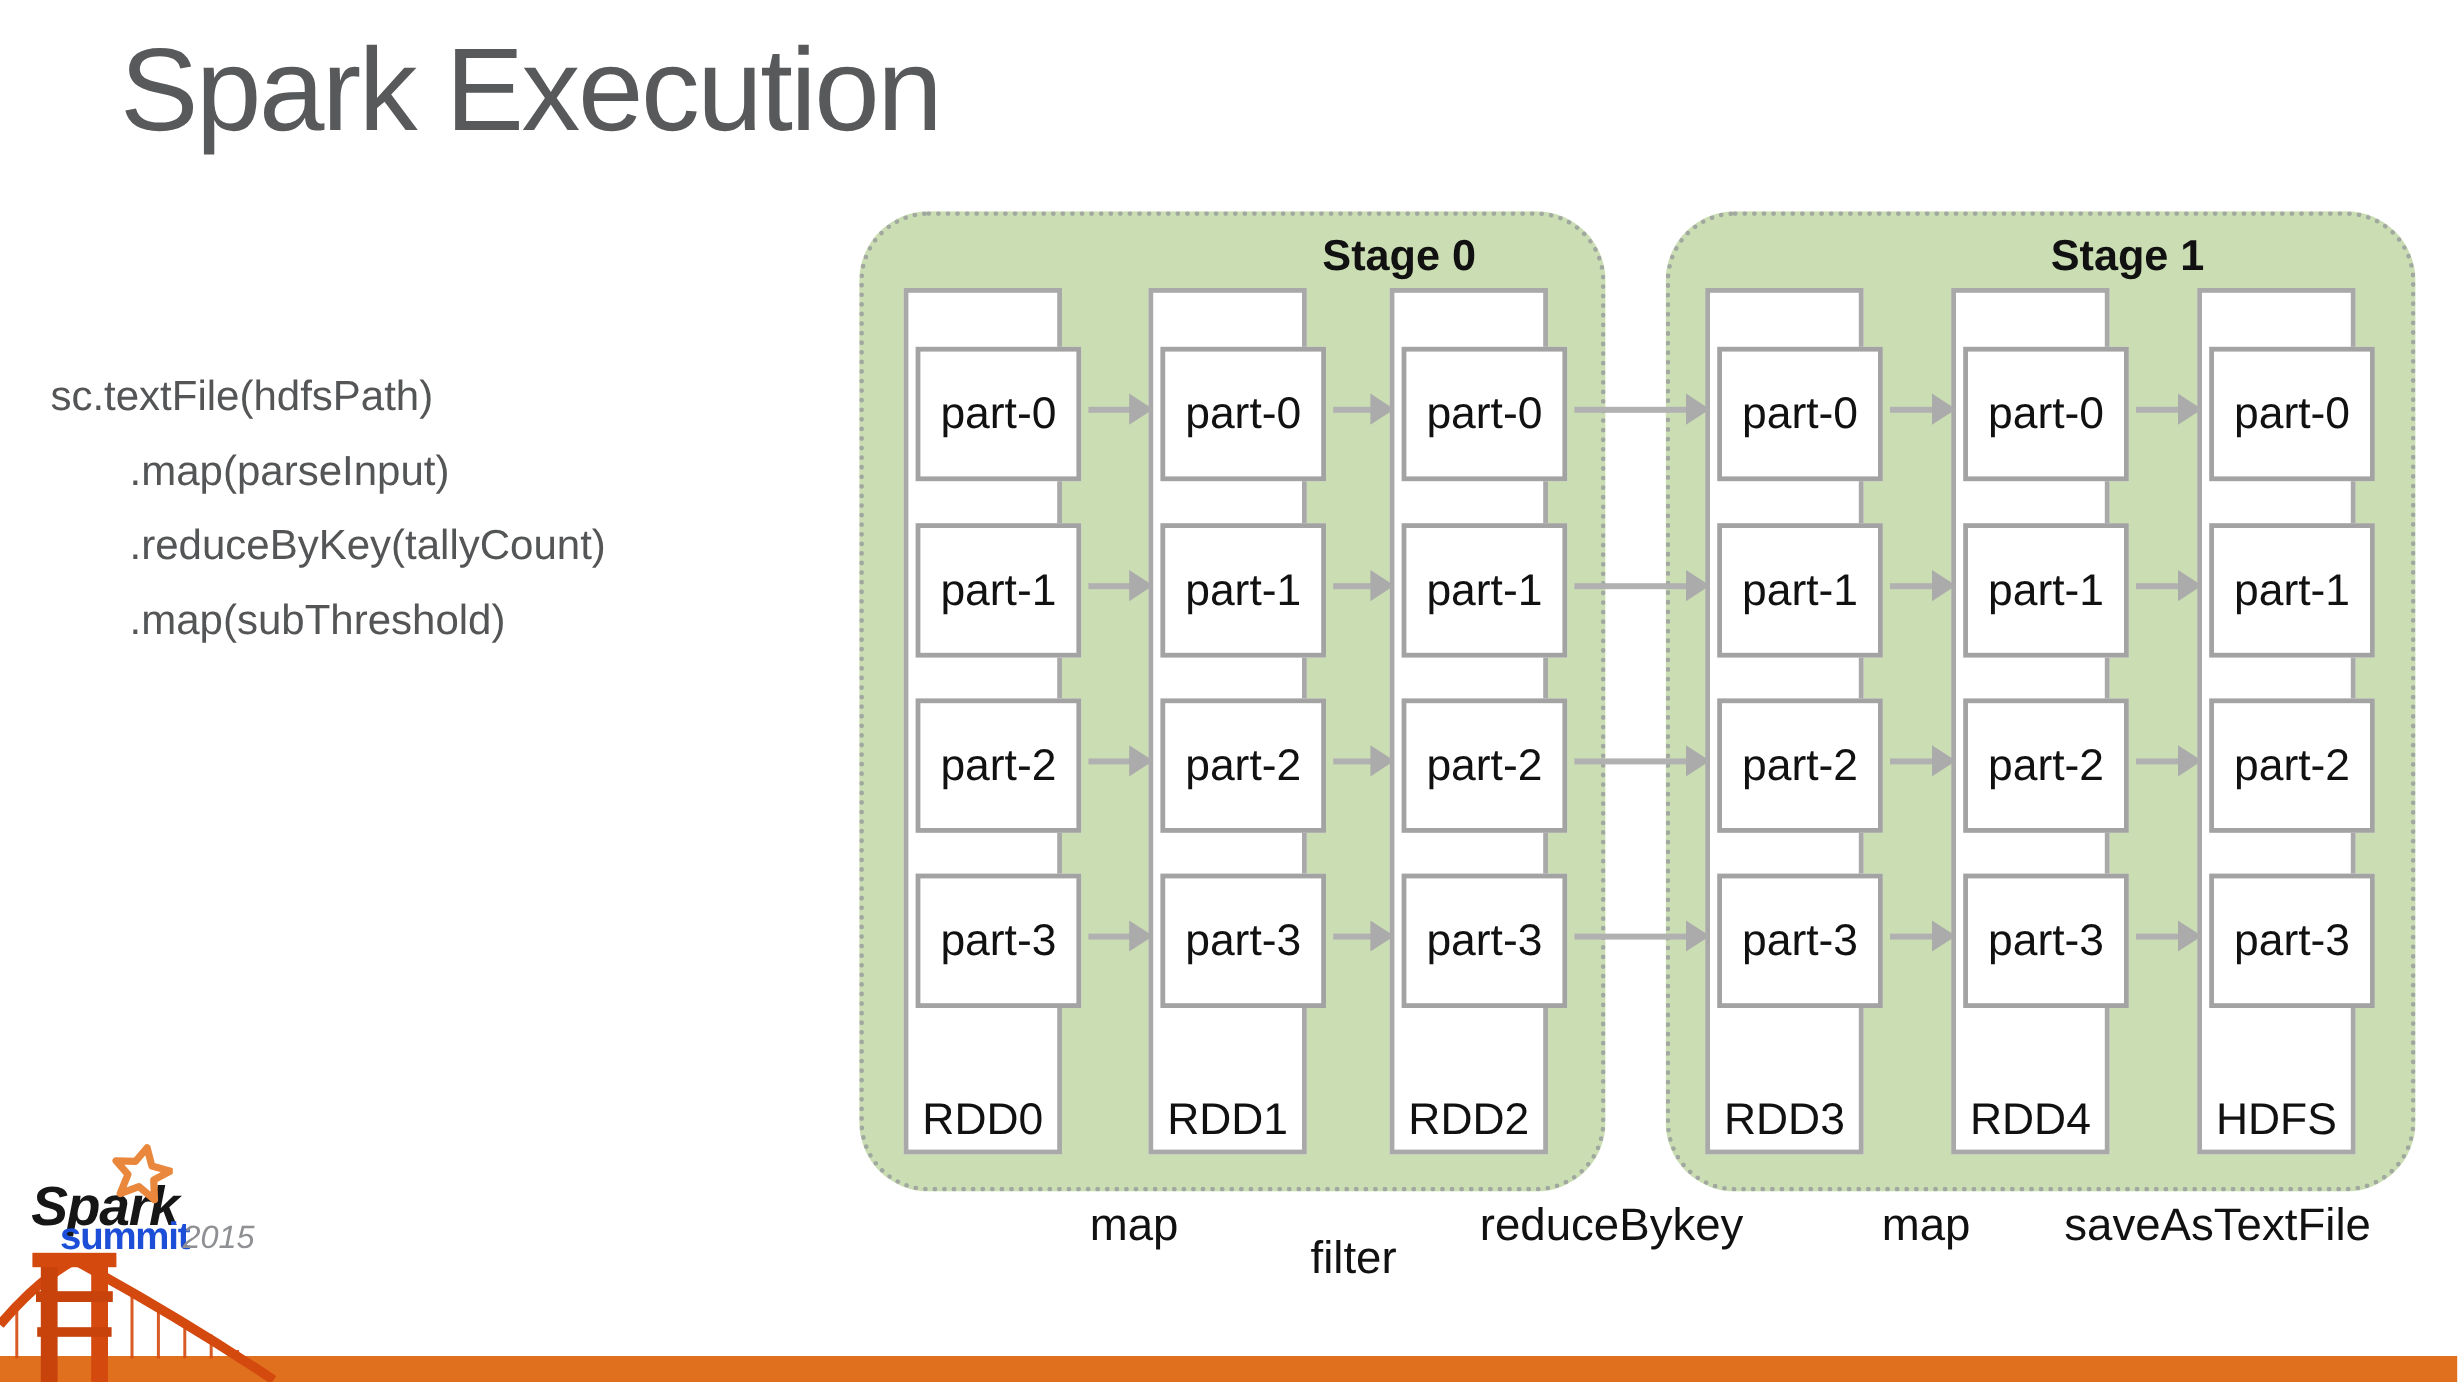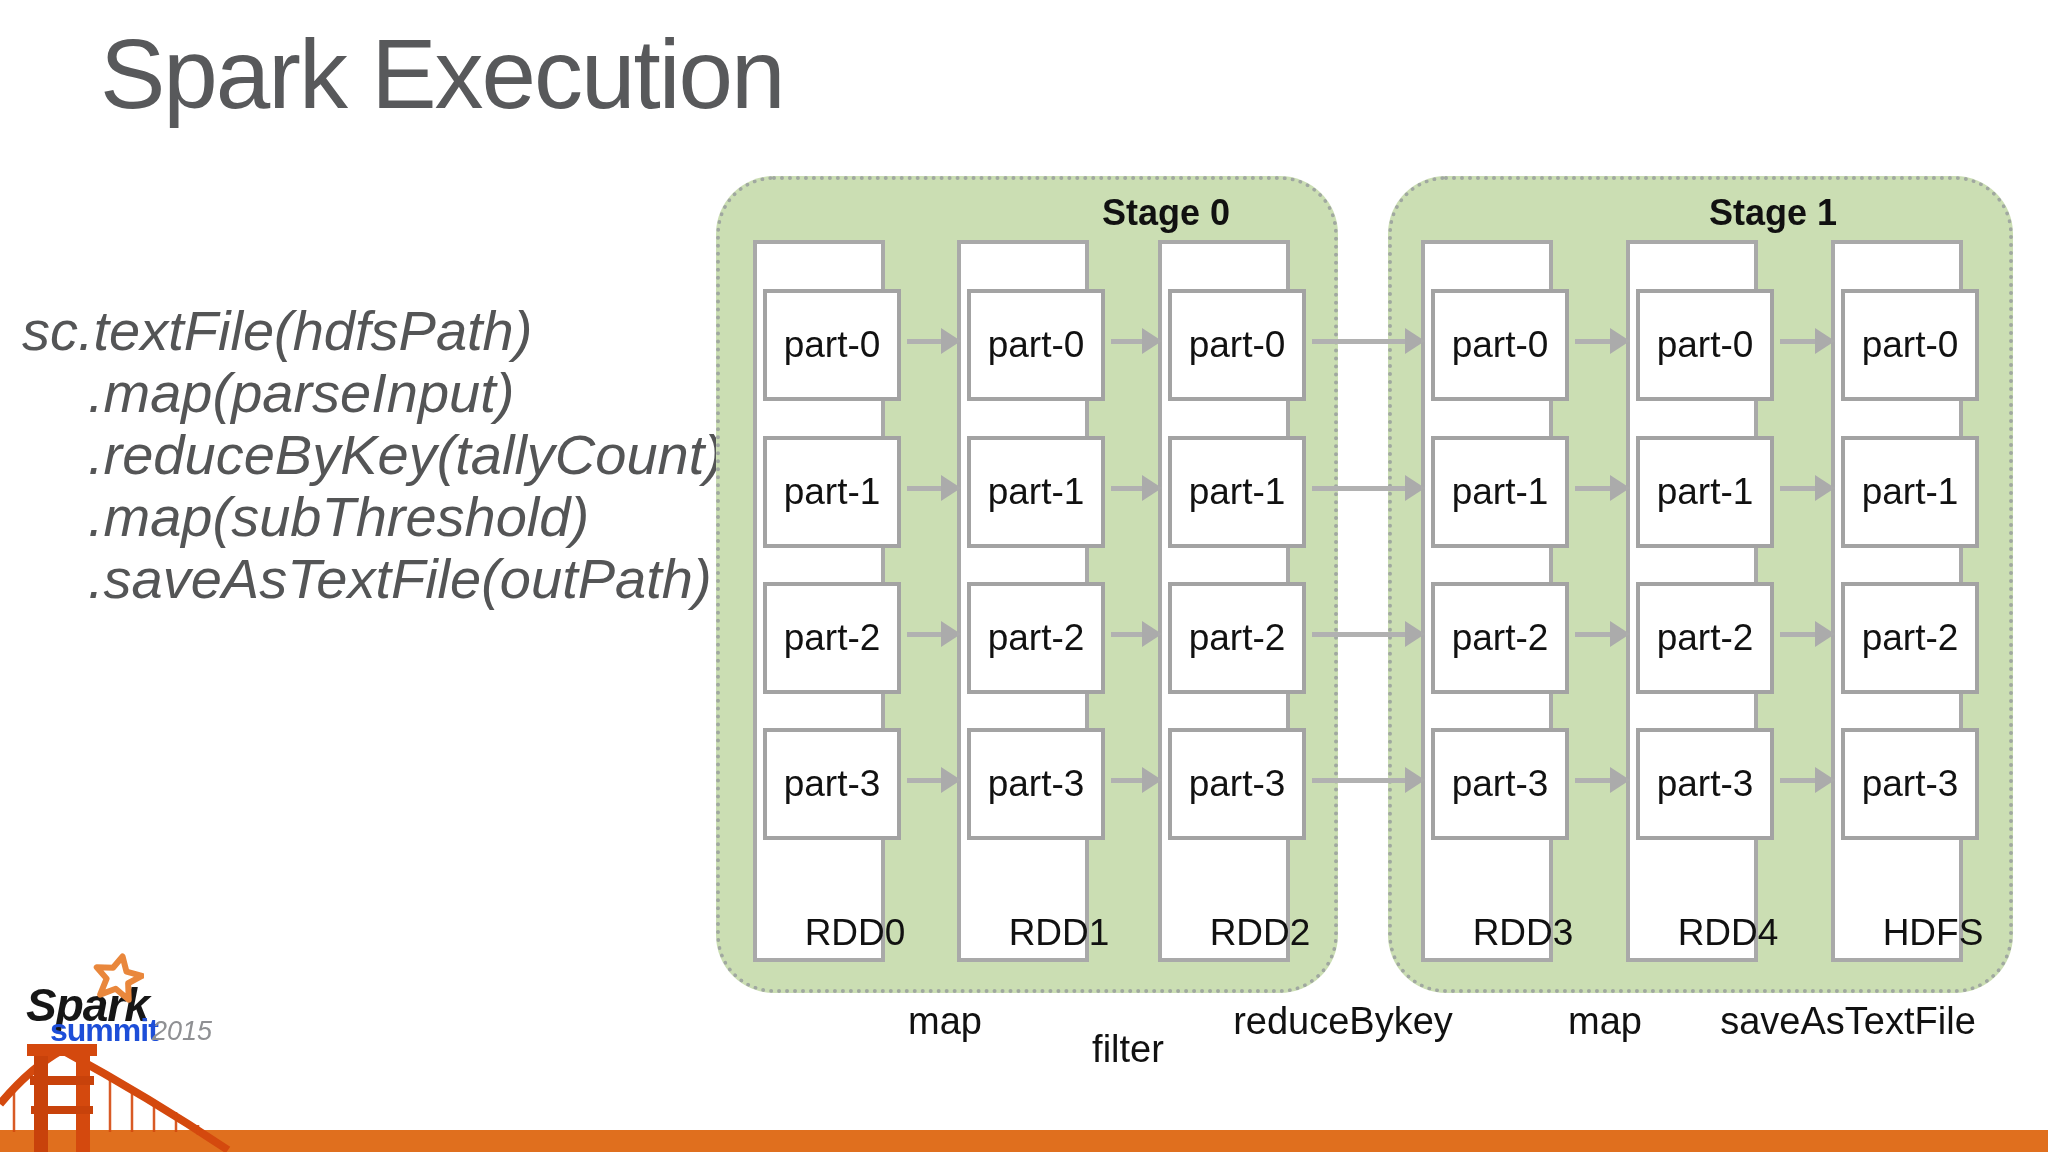--- a/index.html
+++ b/index.html
@@ -11,24 +11,23 @@
     font-family:"Liberation Sans",sans-serif;
   }
   
   .title{
     position:absolute;left:100px;top:18px;
     font-size:98px;font-weight:400;color:#58595b;
     letter-spacing:-2px;white-space:nowrap;
   }
   
   .code{
-    position:absolute;left:22px;top:300px;
-    font-size:56px;color:#545556;line-height:62px;
+    position:absolute;left:42px;top:300px;
+    font-size:35px;color:#545556;line-height:62px;
     white-space:nowrap;
-    font-style:italic;
   }
   .code .line.indent{margin-left:66px;}
   
   .stage{
     position:absolute;top:176px;height:817px;
     background:#cbdeb3;
     border:4px dotted #a0a8a0;
     border-radius:58px;
     box-sizing:border-box;
   }
@@ -45,21 +44,21 @@
   }
   .part{
     position:absolute;left:6px;width:138px;height:112px;
     background:#ffffff;border:4px solid #a3a3a3;
     box-sizing:border-box;
     display:flex;align-items:center;justify-content:center;
     font-size:37px;color:#111;
   }
   .rdd-label{
     position:absolute;bottom:4px;left:0;width:100%;
-    text-align:center;font-size:37px;color:#111;padding-left:36px;
+    text-align:center;font-size:37px;color:#111;
   }
   
   .arrow{position:absolute;height:0;}
   .arrow .shaft{
     position:absolute;left:0;top:-2px;height:5px;background:#b1b1b1;
   }
   .arrow .head{
     position:absolute;top:-13px;width:0;height:0;
     border-top:13px solid transparent;
     border-bottom:13px solid transparent;
@@ -97,21 +96,20 @@
 
 <div class="slide">
 
   <div class="title">Spark Execution</div>
 
   <div class="code">
       <div class="line">sc.textFile(hdfsPath)</div>
       <div class="line indent">.map(parseInput)</div>
       <div class="line indent">.reduceByKey(tallyCount)</div>
       <div class="line indent">.map(subThreshold)</div>
-      <div class="line indent">.saveAsTextFile(outPath)</div>
     </div>
 
   <div id="diagram">
       <div class="stage" style="left: 716px; width: 622px;">
         <div class="stage-label" style="right: 104px;">Stage 0</div>
       </div>
       <div class="col" style="left: 753px; top: 240px;">
         <div class="part" style="top: 45px;">part-0</div>
         <div class="part" style="top: 192px;">part-1</div>
         <div class="part" style="top: 338px;">part-2</div>

